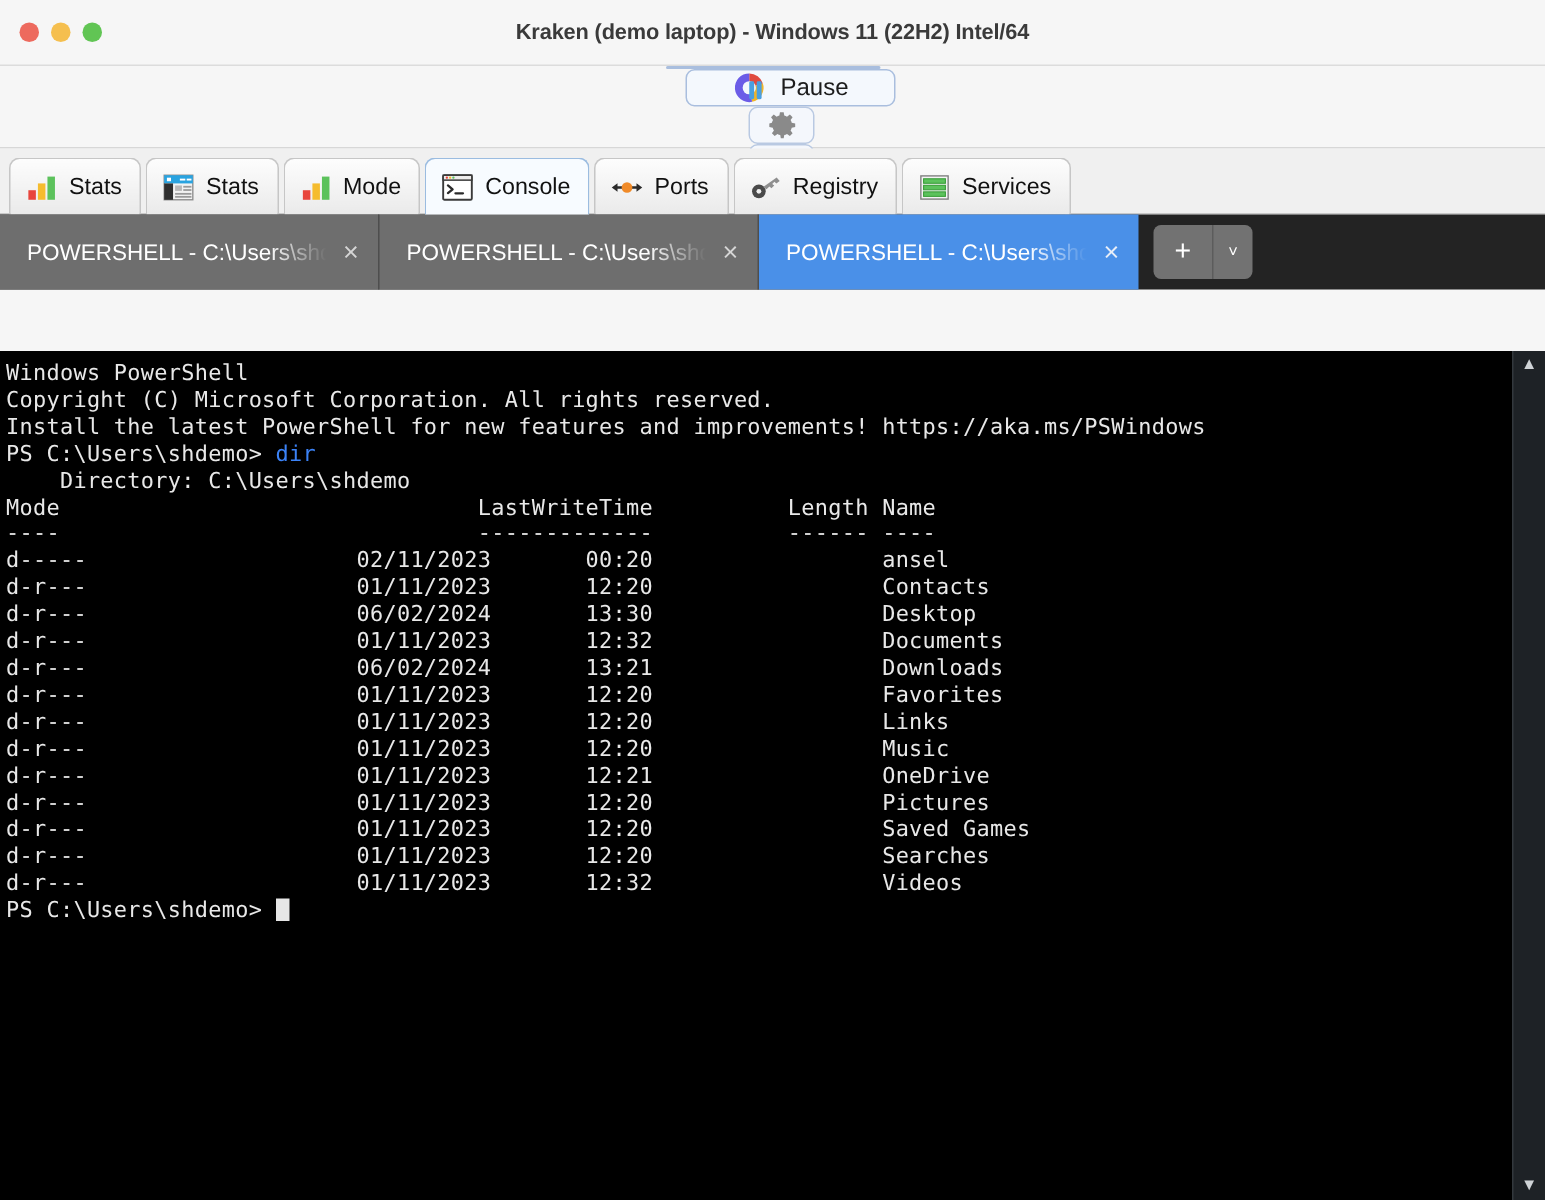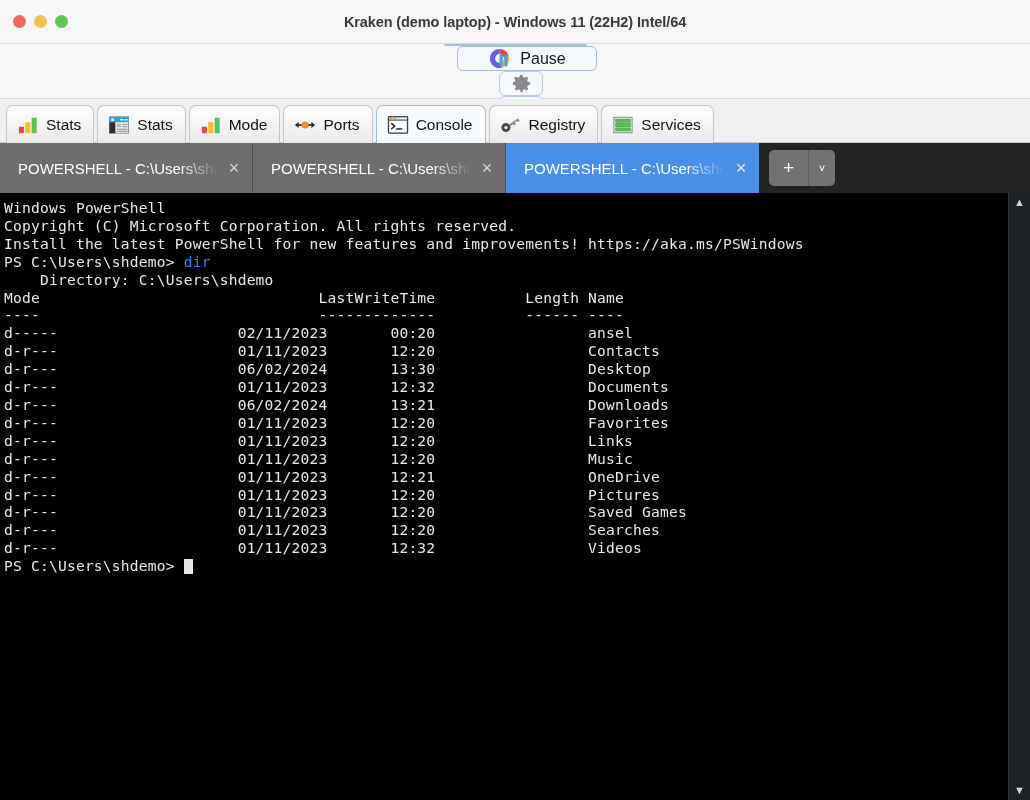--- a/index.html
+++ b/index.html
@@ -219,20 +219,21 @@
     color: #fff; font-size: 11px;
     cursor: pointer;
   }
 
   
   .term-area {
     flex: 1;
     display: flex;
     background: #000000;
     overflow: hidden;
+    margin-top: 41px;
   }
   .term {
     flex: 1;
     padding: 6px 0 0 4px;
     font-family: "DejaVu Sans Mono", monospace;
     font-size: 14.6px;
     line-height: 17.9px;
     color: #e8e8e8;
     white-space: pre;
     overflow: hidden;
@@ -364,45 +365,45 @@
 
     <div class="mtab">
       <svg class="tab-ico" viewBox="0 0 24 22">
         <rect x="2" y="13" width="5.5" height="7" fill="#e8453c"></rect>
         <rect x="9" y="8" width="5.5" height="12" fill="#f5bc2e"></rect>
         <rect x="16" y="3" width="5.5" height="17" fill="#5cc25c"></rect>
       </svg>
       <span>Mode</span>
     </div>
 
-    <div class="mtab">
-      <svg class="tab-ico" viewBox="0 0 26 22">
-        <line x1="3.5" y1="11" x2="22.5" y2="11" stroke="#2b2b2b" stroke-width="2"></line>
-        <path d="M1 11l4.5-3.4v6.8z" fill="#2b2b2b"></path>
-        <path d="M25 11l-4.5-3.4v6.8z" fill="#2b2b2b"></path>
-        <circle cx="13" cy="11" r="4.2" fill="#f08a28"></circle>
-      </svg>
-      <span>Ports</span>
-    </div>
-
     <div class="mtab active">
       <svg class="tab-ico" viewBox="0 0 24 22">
         <rect x="1.5" y="2" width="21" height="18" rx="1" fill="#ffffff" stroke="#3a3a3a" stroke-width="1.4"></rect>
         <rect x="1.5" y="2" width="21" height="3.6" fill="#ededed" stroke="#3a3a3a" stroke-width="1.1"></rect>
         <circle cx="4.2" cy="3.8" r="0.85" fill="#e8453c"></circle>
         <circle cx="6.6" cy="3.8" r="0.85" fill="#f5bc2e"></circle>
         <circle cx="9" cy="3.8" r="0.85" fill="#5cc25c"></circle>
         <path d="M5 9.5l3.4 2.8L5 15.1" fill="none" stroke="#2a2a2a" stroke-width="1.7" stroke-linecap="round" stroke-linejoin="round"></path>
         <line x1="10.5" y1="15.3" x2="16" y2="15.3" stroke="#2a2a2a" stroke-width="1.7" stroke-linecap="round"></line>
       </svg>
       <span>Console</span>
     </div>
 
     <div class="mtab">
       <svg class="tab-ico" viewBox="0 0 26 22">
+        <line x1="3.5" y1="11" x2="22.5" y2="11" stroke="#2b2b2b" stroke-width="2"></line>
+        <path d="M1 11l4.5-3.4v6.8z" fill="#2b2b2b"></path>
+        <path d="M25 11l-4.5-3.4v6.8z" fill="#2b2b2b"></path>
+        <circle cx="13" cy="11" r="4.2" fill="#f08a28"></circle>
+      </svg>
+      <span>Ports</span>
+    </div>
+
+    <div class="mtab">
+      <svg class="tab-ico" viewBox="0 0 26 22">
         <circle cx="7" cy="14" r="5.4" fill="#4a4a4a"></circle>
         <circle cx="7" cy="14" r="1.9" fill="#f0f0f0"></circle>
         <path d="M10.4 10.6L21 3.2l2.4 2.6-2.6 2-1.6-1.3-1.7 1.7 1.6 1.3-2.2 2-1.6-1.3-2.3 2.1z" fill="#8f8f8f"></path>
       </svg>
       <span>Registry</span>
     </div>
 
     <div class="mtab">
       <svg class="tab-ico" viewBox="0 0 24 22">
         <rect x="2" y="2.5" width="20" height="17" fill="#f4f4f4" stroke="#7d7d7d" stroke-width="1"></rect>

